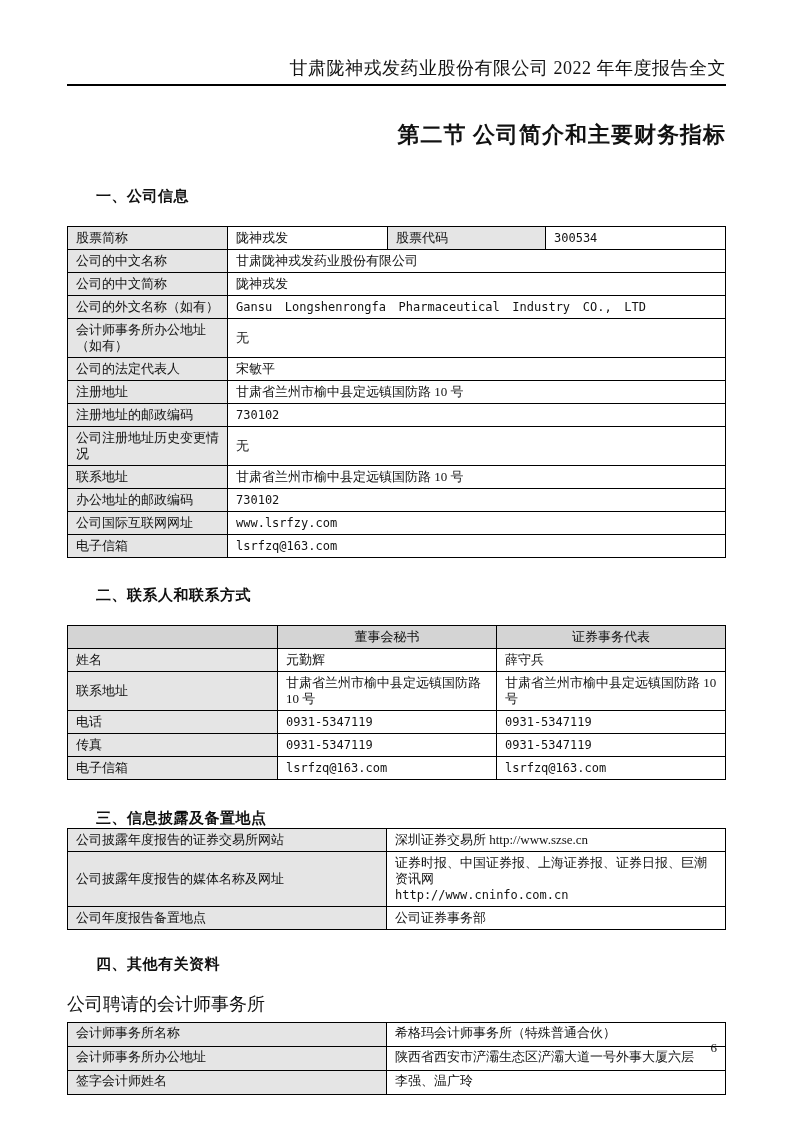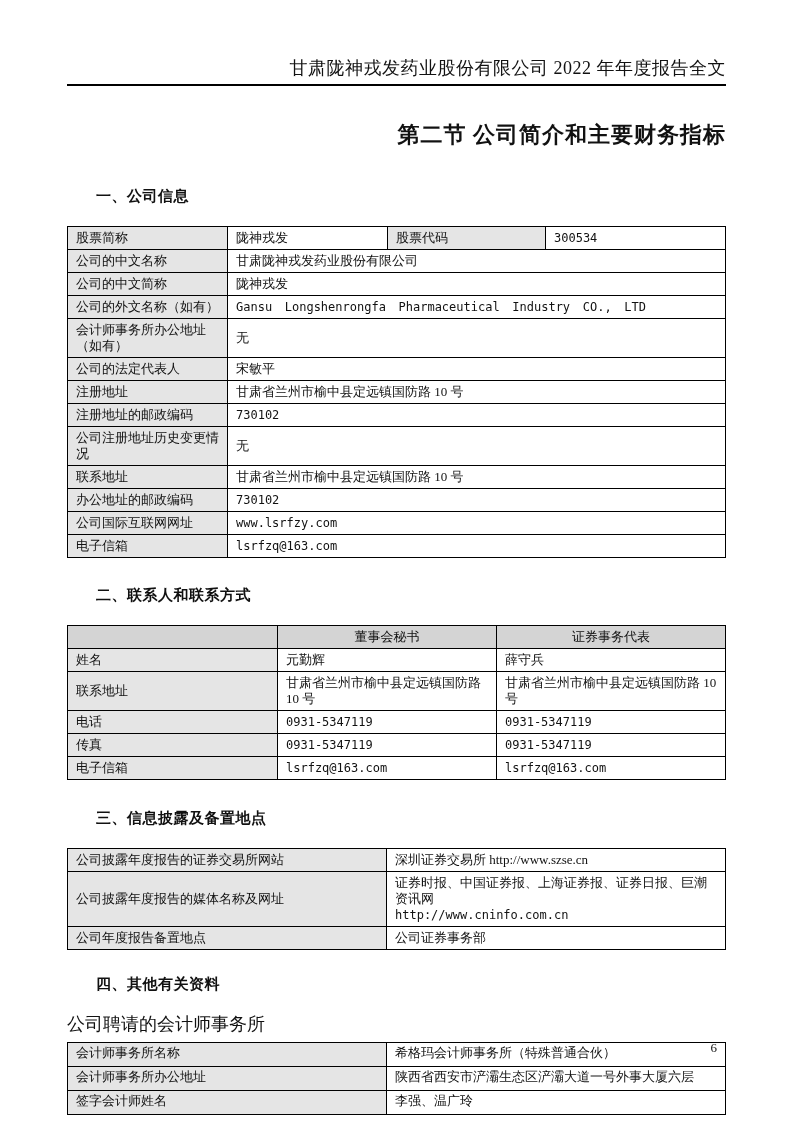--- a/index.html
+++ b/index.html
@@ -39,21 +39,21 @@
   .sec4-heading{margin-top:25px;}
   .note-line{margin-top:18px;font-size:18px;}
   table{
     border-collapse:collapse;
     table-layout:fixed;
     width:659px;
     font-size:13px;
   }
   .tbl1{margin-top:20px;}
   .tbl2{margin-top:20px;}
-  .tbl3{margin-top:20px;padding-left:35px;}
+  .tbl3{padding-left:35px;}
   .tbl4{margin-top:6px;}
   td,th{
     border:1px solid #000;
     padding:3px 8px;
     line-height:16px;
     vertical-align:middle;
     font-weight:normal;
     text-align:left;
     overflow:hidden;
   }

